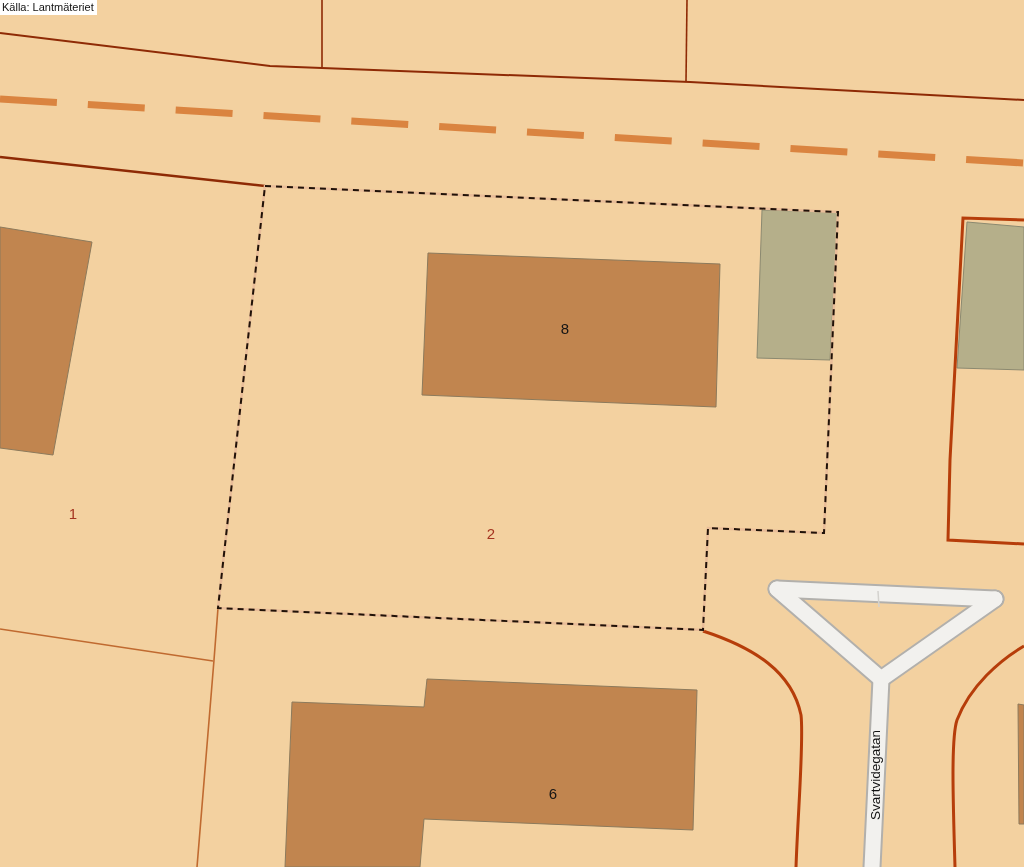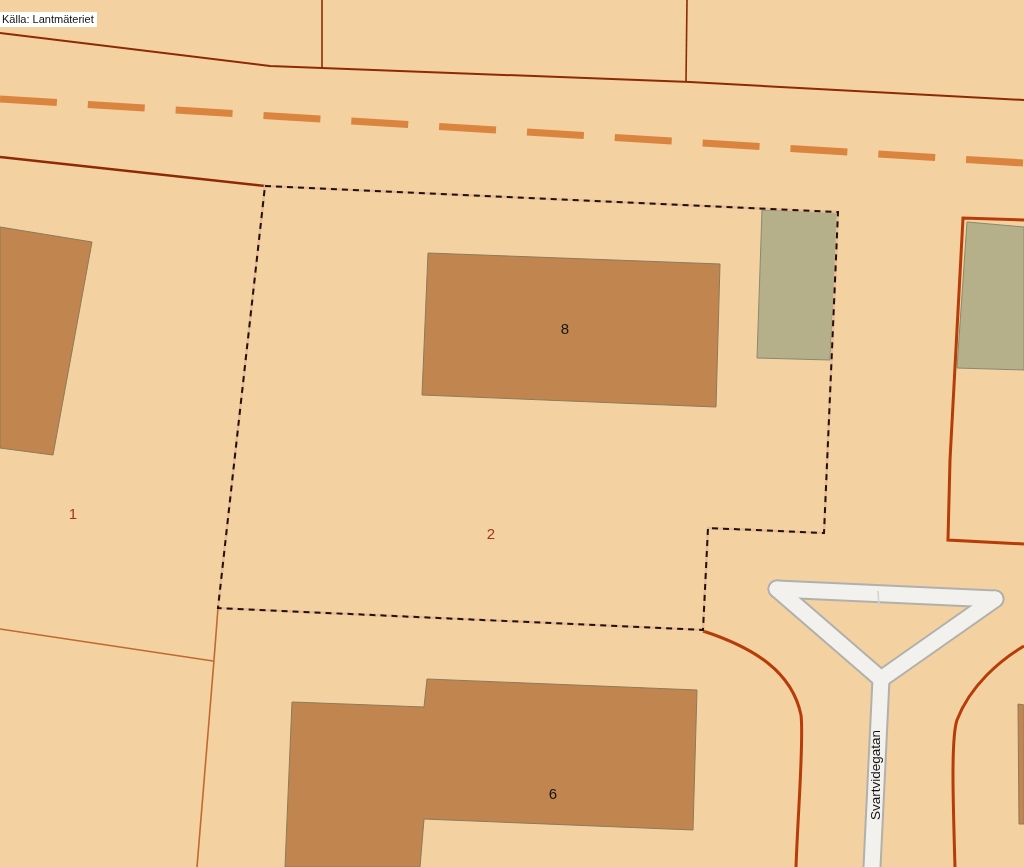--- a/index.html
+++ b/index.html
@@ -29,21 +29,21 @@
   .road-casing { stroke: #b2b0ac; stroke-width: 19; fill: none; stroke-linecap: round; stroke-linejoin: round; }
   .road-fill   { stroke: #f2f1ee; stroke-width: 15; fill: none; stroke-linecap: round; stroke-linejoin: round; }
   .road-joint  { stroke: #d4d2ce; stroke-width: 1.5; fill: none; }
 
   .lbl { font-family: "Liberation Sans", sans-serif; font-size: 15px; }
   .lbl-parcel   { fill: #a43420; }
   .lbl-building { fill: #151515; }
   .lbl-street   { fill: #111111; font-size: 13.5px; }
 
   #source-box {
-    position: absolute; left: 0; top: 12px;
+    position: absolute; left: 0; top: 0;
     background: #ffffff; color: #111;
     font-size: 11px; line-height: 13px;
     padding: 1px 3px 1px 2px;
     white-space: nowrap;
   }
 </style>
 </head>
 <body>
 
 <div id="map-wrap">

